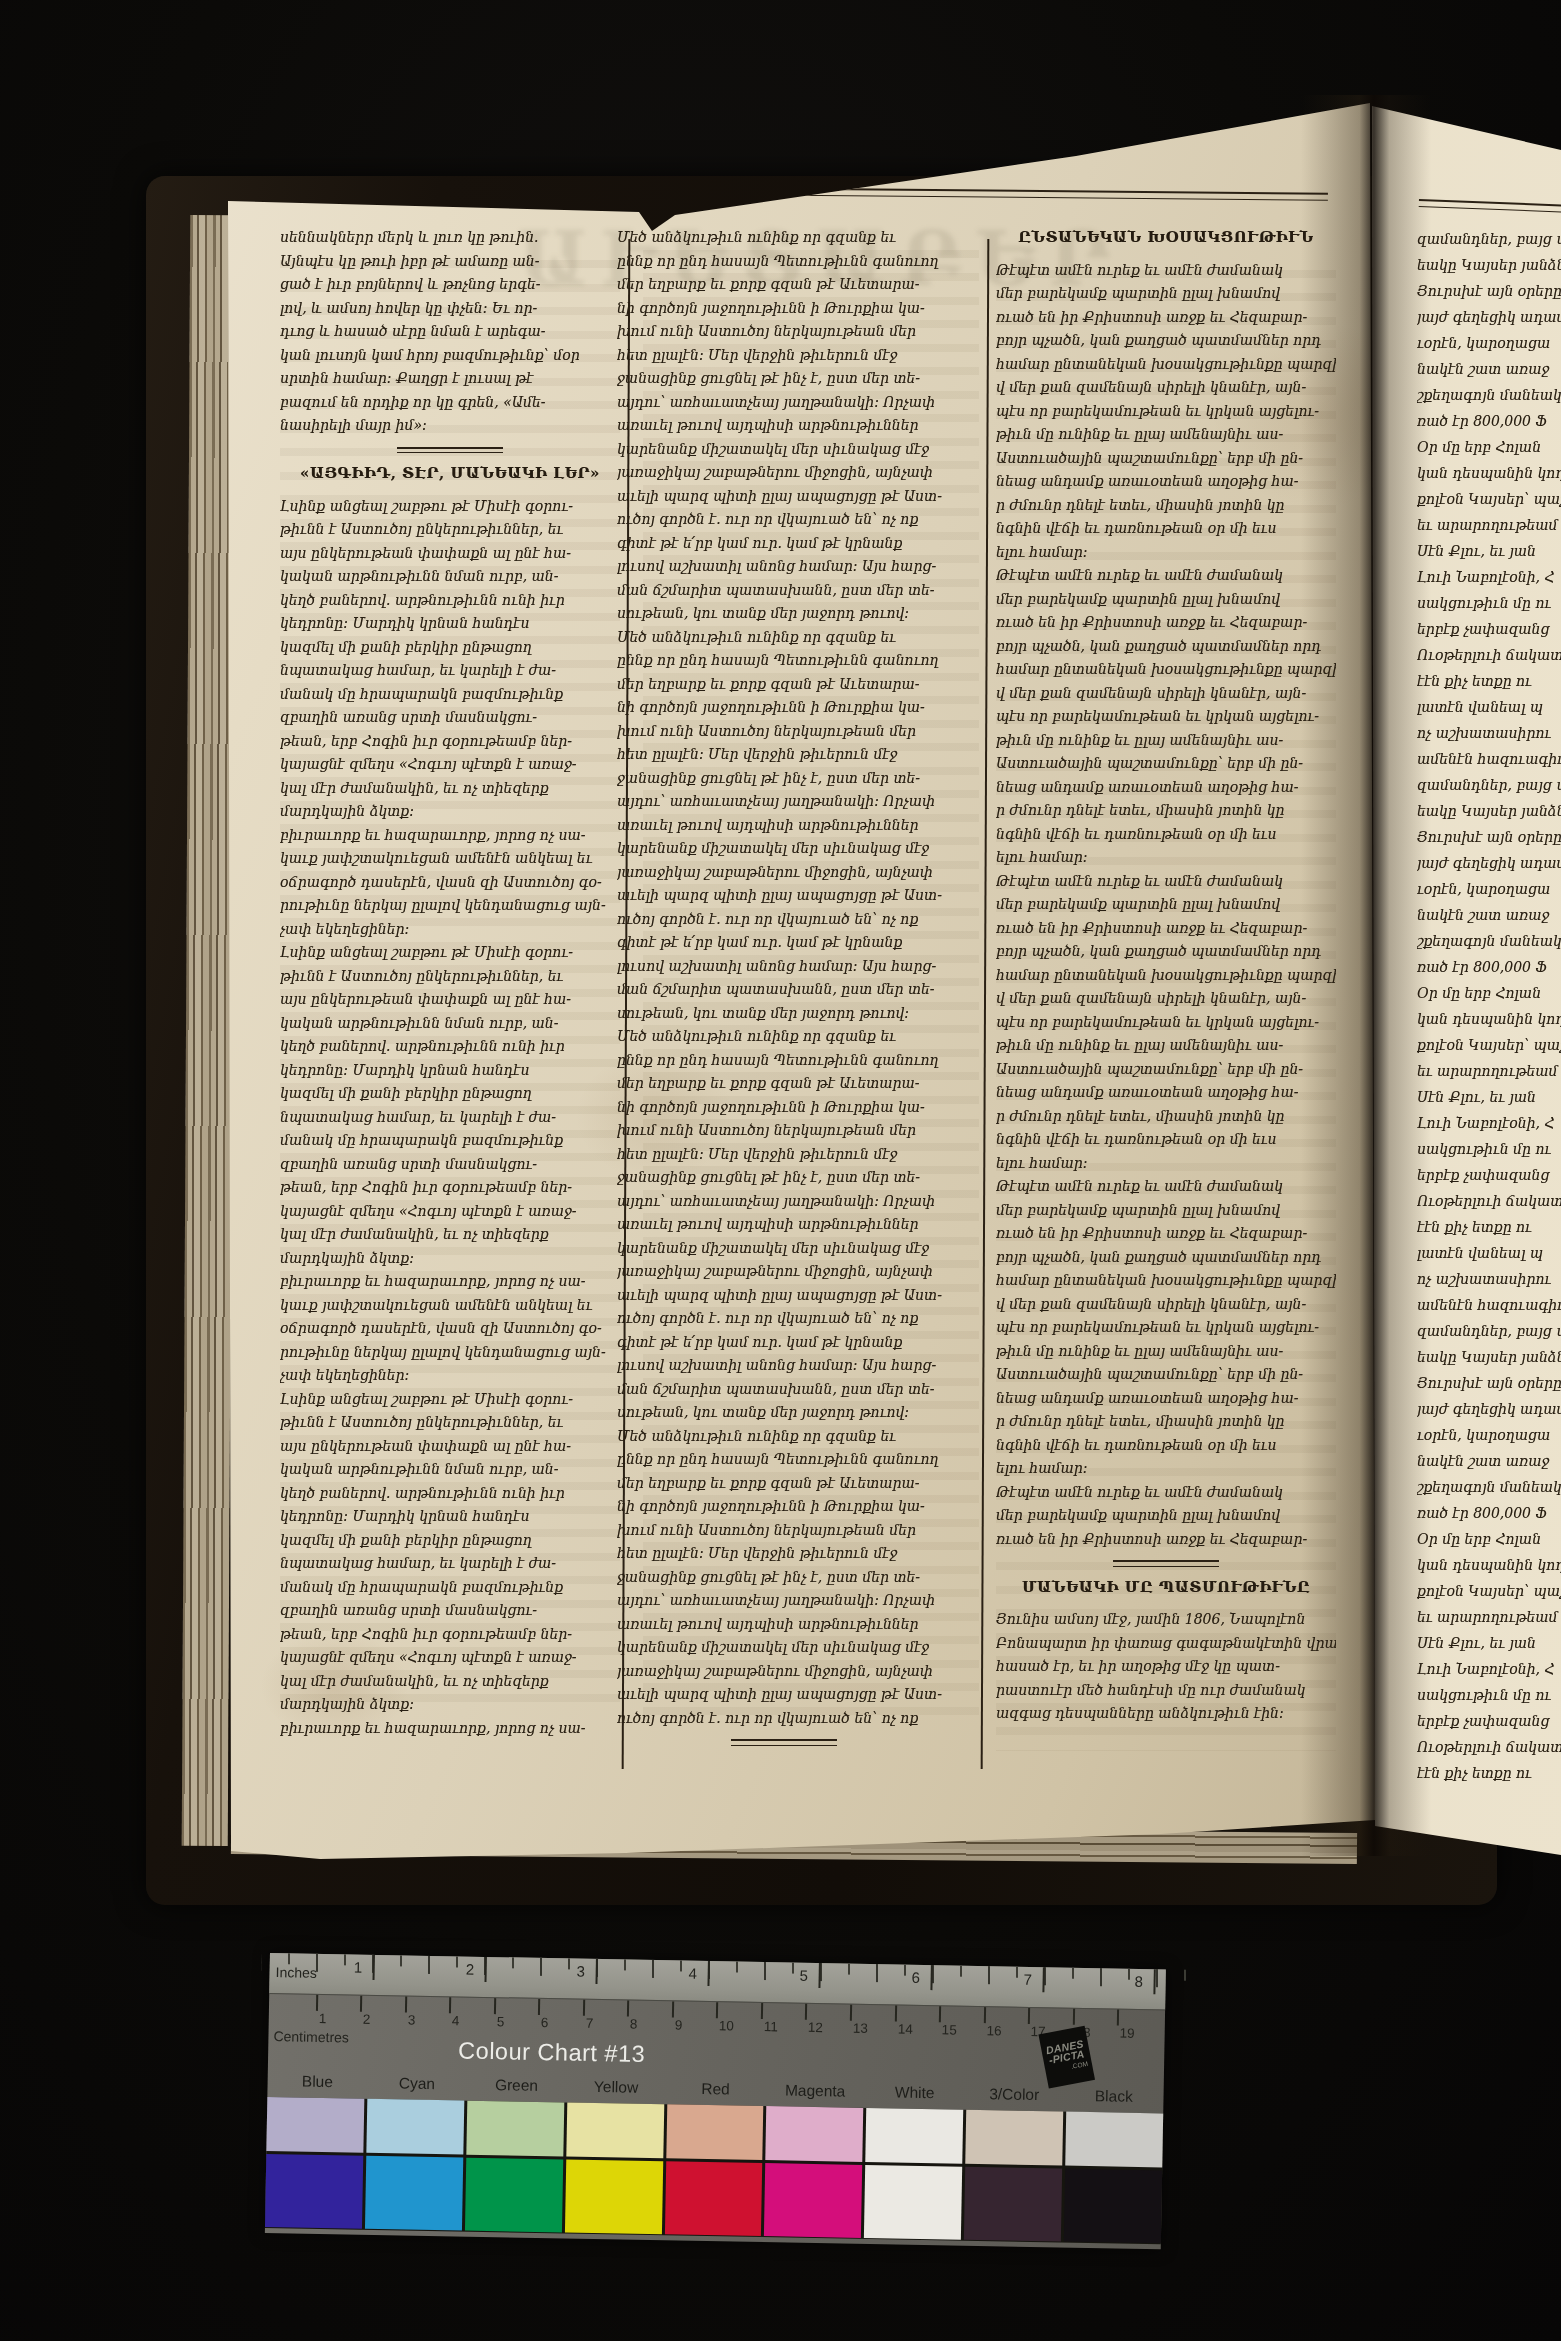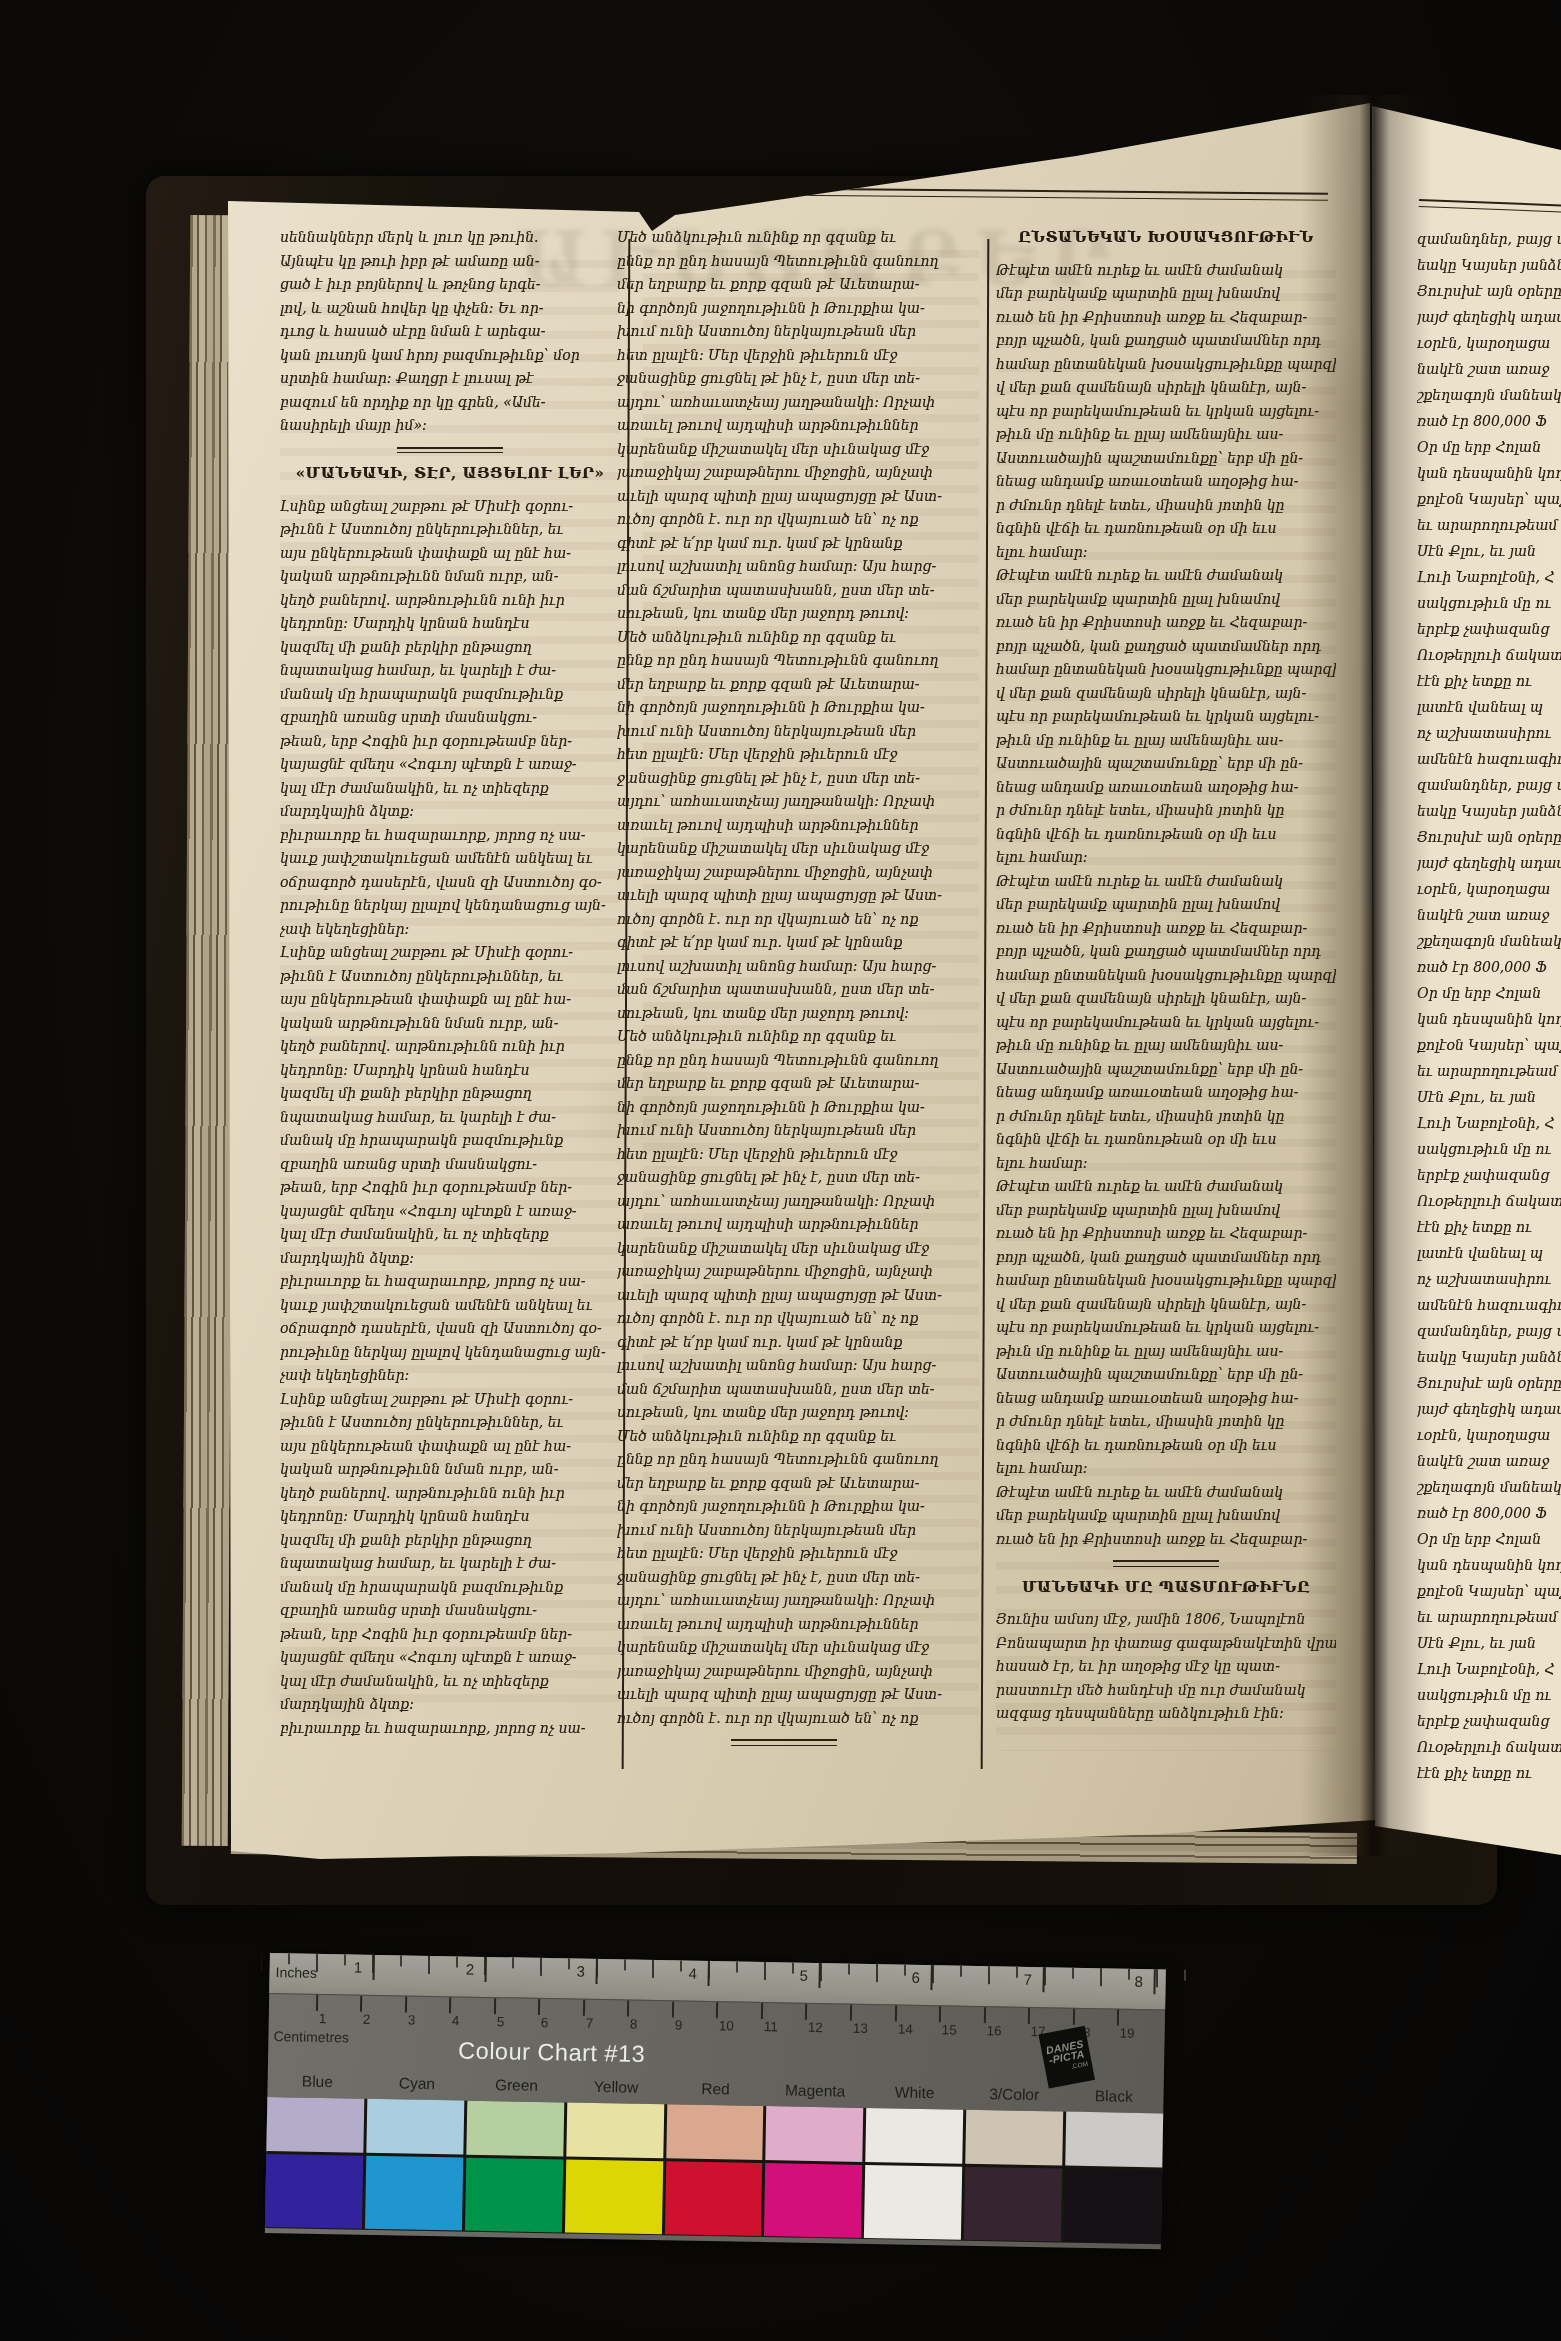--- a/index.html
+++ b/index.html
@@ -100,31 +100,31 @@
     <div class="hrule"></div>
 
     <div class="vrule" style="left:625px;"></div>
     <div class="vrule" style="left:984px;"></div>
 
     <div class="col" style="left:280px;top:226px;width:340px;height:1531px;">
       <div>
           <div class="tl">սեննակներր մերկ և լուռ կը թուին.</div>
           <div class="tl">Այնպէս կը թուի իբր թէ ամառը ան-</div>
           <div class="tl">ցած է իւր բոյներով և թոչնոց երգե-</div>
-          <div class="tl">լով, և աշնան հովեր կը փչեն։ Եւ որ-</div>
+          <div class="tl">լով, և ամսոյ հովեր կը փչեն։ Եւ որ-</div>
           <div class="tl">դւոց և հասած սէրը նման է արեգա-</div>
           <div class="tl">կան լուսոյն կամ հրոյ բազմութիւնք՝ մօր</div>
           <div class="tl">սրտին համար։ Քաղցր է լուսալ թէ</div>
           <div class="tl">բազում են որդիք որ կը գրեն, «Ամե-</div>
           <div class="tl">նասիրելի մայր իմ»։</div>
         </div>
       <div class="blockgap"></div>
       <div class="mini-rule"></div>
       <div class="blockgap"></div>
-      <div class="head">«ՄԱՆԵԱԿԻ, ՏԷՐ, ԱՅՑԵԼՈՒ ԼԵՐ»</div>
+      <div class="head">«ԱՅԳԻԻԴ, ՏԷՐ, ՄԱՆԵԱԿԻ ԼԵՐ»</div>
       <div class="blockgap"></div>
       <div>
           <div class="tl">Լսինք անցեալ շաբթու թէ Միսէի գօրու-</div>
           <div class="tl">թիւնն է Աստուծոյ ընկերութիւններ, եւ</div>
           <div class="tl">այս ընկերութեան փափաքն ալ ընէ հա-</div>
           <div class="tl">կական արթնութիւնն նման ուրբ, ան-</div>
           <div class="tl">կեղծ բաներով. արթնութիւնն ունի իւր</div>
           <div class="tl">կեդրոնը։ Մարդիկ կրնան հանդէս</div>
           <div class="tl">կազմել մի քանի բերկիր ընթացող</div>
           <div class="tl">նպատակաց համար, եւ կարելի է ժա-</div>

